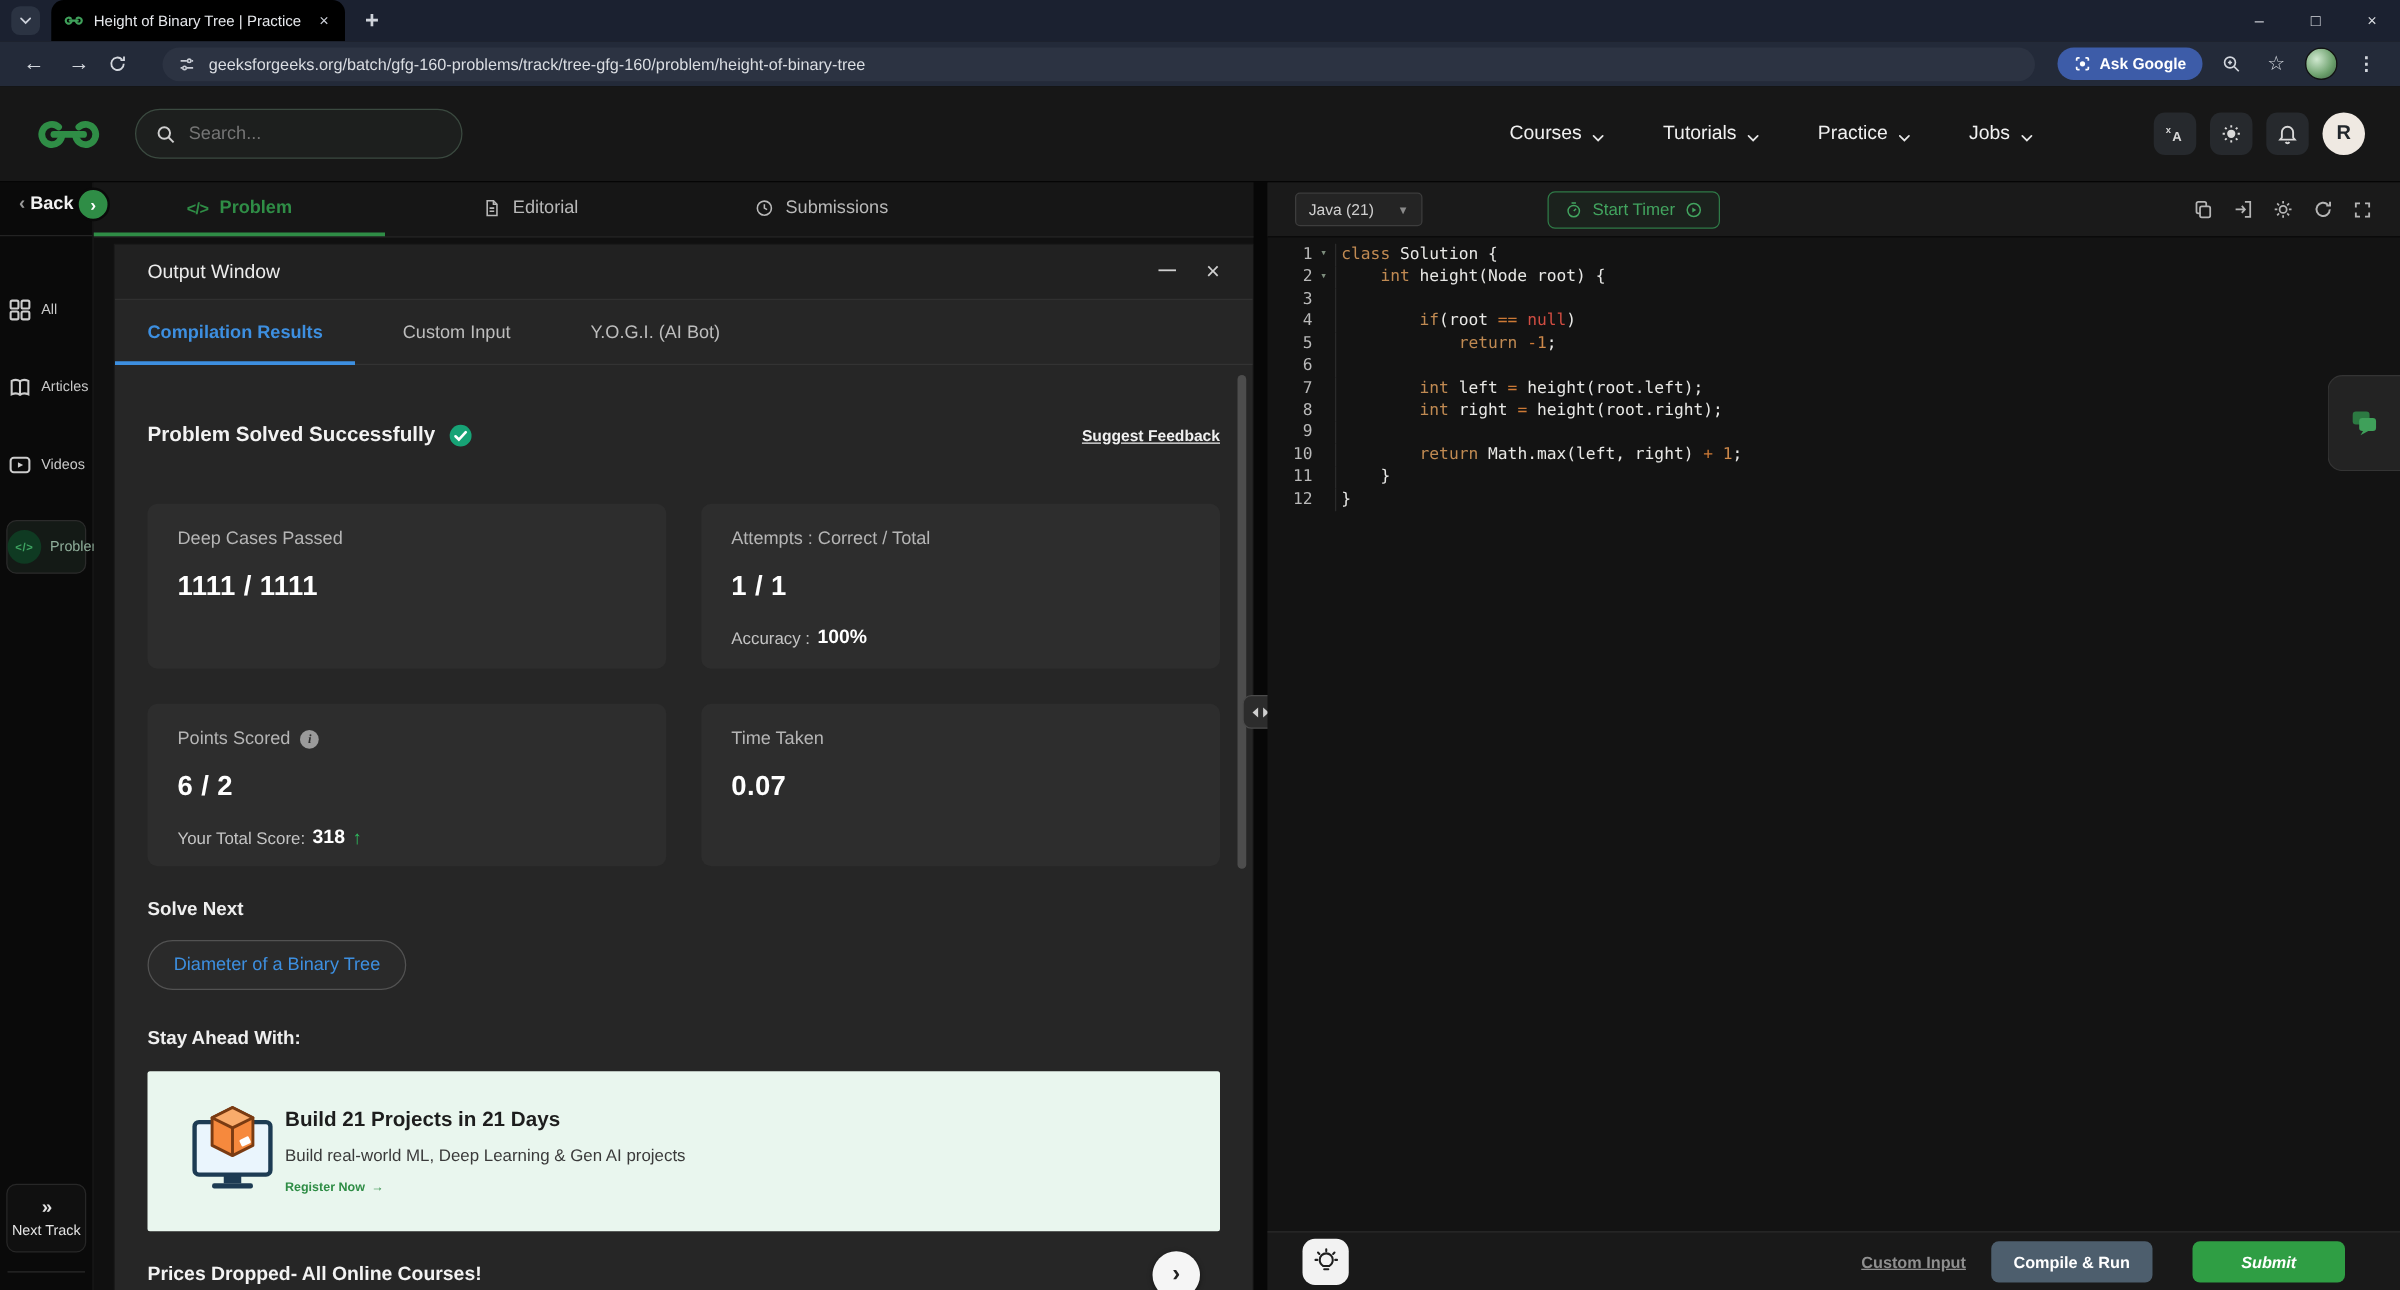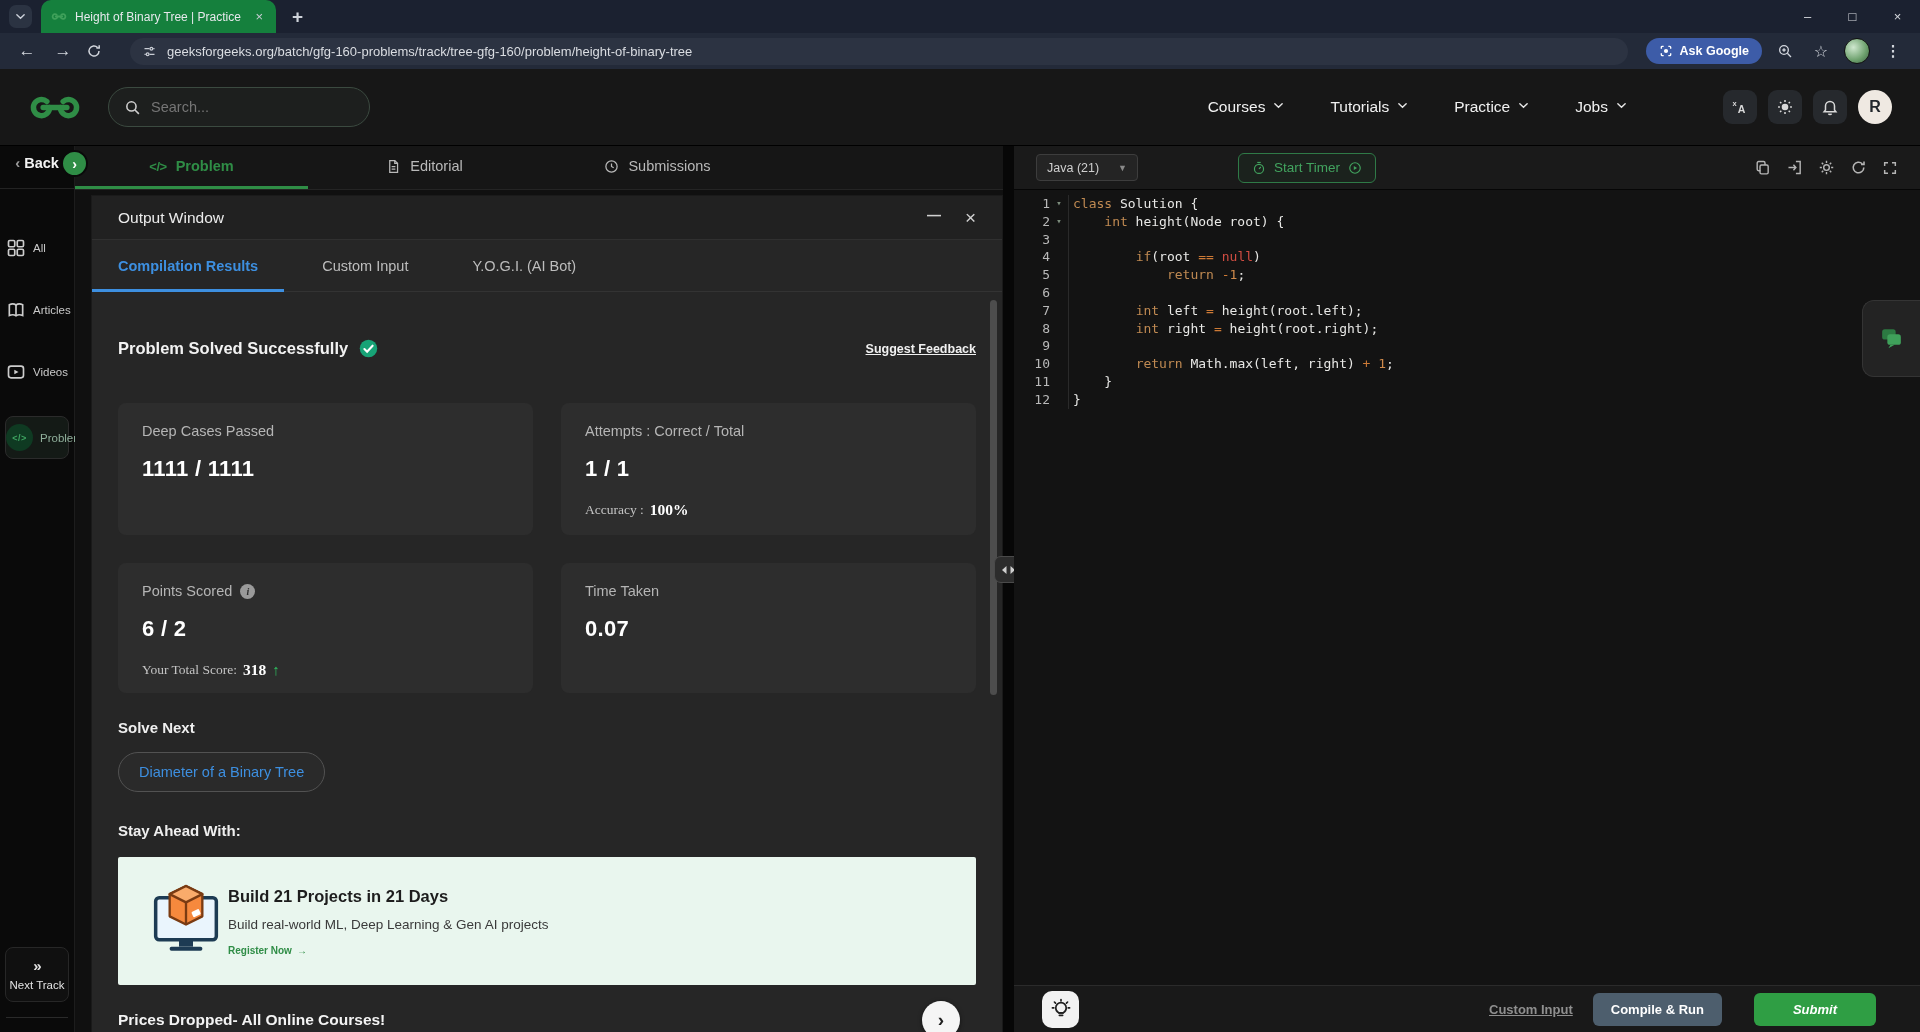--- a/index.html
+++ b/index.html
@@ -7,21 +7,21 @@
   body {
     width:1920px; height:1032px; position:relative; overflow:hidden;
     font-family:"Liberation Sans", sans-serif; color:#e8e8e8;
     background:#0a0a0a;
   }
   svg { display:block; }
 
   
   .tabstrip { position:absolute; top:0; left:0; right:0; height:33px; background:#1b2130; display:flex; align-items:center; }
   .ts-chevbtn { width:23px; height:23px; border-radius:7px; background:#2b3342; margin:0 9px; display:flex; align-items:center; justify-content:center; color:#ccd1da; }
-  .browser-tab { height:33px; width:235px; background:#15803d; border-radius:10px 10px 0 0; display:flex; align-items:center; padding:0 10px; gap:8px; font-size:12px; color:#e6e8ec; }
+  .browser-tab { height:33px; width:235px; background:#000000; border-radius:10px 10px 0 0; display:flex; align-items:center; padding:0 10px; gap:8px; font-size:12px; color:#e6e8ec; }
   .browser-tab .t-title { flex:1; white-space:nowrap; overflow:hidden; }
   .tab-close { color:#c9cdd5; font-size:13px; padding:0 3px; }
   .newtab-btn { margin-left:16px; color:#cfd3da; font-size:19px; font-weight:bold; }
   .win-controls { position:absolute; right:0; top:0; height:33px; display:flex; }
   .win-btn { width:45px; height:33px; display:flex; align-items:center; justify-content:center; color:#d6d9de; font-size:13px; }
 
   .toolbar { position:absolute; top:33px; left:0; right:0; height:36px; background:#232a39; display:flex; align-items:center; padding:0 14px; gap:10px; }
   .nav-btn { color:#d2d6dd; font-size:17px; width:26px; text-align:center; }
   .url-pill { flex:1; height:27px; border-radius:14px; background:#2c3342; display:flex; align-items:center; padding:0 8px 0 12px; gap:10px; font-size:13px; color:#dadde2; margin:0 8px; }
   .url-text { white-space:nowrap; overflow:hidden; }
@@ -29,21 +29,21 @@
   .tb-ico { color:#d2d6dd; display:flex; align-items:center; justify-content:center; width:26px; }
   .tb-star { font-size:16px; }
   .tb-kebab { font-size:15px; font-weight:bold; }
   .browser-avatar { width:26px; height:26px; border-radius:50%; background:radial-gradient(circle at 35% 35%, #cfe8cf, #6b9f6b 60%, #3c5c44); border:1px solid #111; }
 
   
   .gfg-header { position:absolute; top:69px; left:0; right:0; height:77px; background:#171717; border-bottom:1px solid #000; display:flex; align-items:center; padding:0 28px; }
   .search-pill { width:262px; height:40px; margin-left:26px; border:1px solid #3b4a40; border-radius:21px; background:#1d1f1e; display:flex; align-items:center; gap:10px; padding:0 15px; }
   .search-pill input { background:transparent; border:none; outline:none; color:#c7c7c7; font-size:14.5px; font-family:inherit; width:180px; }
   .gfg-nav { display:flex; gap:46px; margin-left:auto; align-items:center; }
-  .nav-item { display:flex; align-items:flex-start; gap:8px; font-size:15.5px; color:#f0f0f0; }
+  .nav-item { display:flex; align-items:flex-end; gap:8px; font-size:15.5px; color:#f0f0f0; }
   .nav-item .chev { color:#e6e6e6; margin-top:2px; }
   .hdr-icons { display:flex; gap:11px; margin-left:96px; align-items:center; }
   .hdr-iconbtn { width:34px; height:34px; border-radius:9px; background:#26292d; display:flex; align-items:center; justify-content:center; color:#d9d9d9; }
   .hdr-avatar { width:34px; height:34px; border-radius:50%; background:#efe9e2; color:#21262b; font-weight:bold; font-size:16px; display:flex; align-items:center; justify-content:center; }
 
   
   .workspace { position:absolute; top:146px; left:0; right:0; bottom:0; }
 
   .sidebar { position:absolute; left:0; top:0; width:75px; bottom:0; background:#0a0a0a; border-right:1px solid #1d1d1d; }
   .back-row { position:absolute; top:8px; left:0; width:100%; display:flex; align-items:center; justify-content:center; gap:4px; font-size:14.5px; font-weight:bold; color:#f2f2f2; }
@@ -79,21 +79,21 @@
   .ow-content { position:absolute; top:96px; left:0; right:0; bottom:0; overflow:hidden; padding:0 26px; }
   .status-row { margin-top:46px; display:flex; align-items:center; }
   .status-heading { font-size:16.5px; font-weight:bold; color:#f2f2f2; }
   .status-check { margin-left:10px; }
   .suggest-link { margin-left:auto; font-size:12.5px; font-weight:bold; color:#f0f0f0; text-decoration:underline; }
   .cards { display:grid; grid-template-columns:1fr 1fr; column-gap:28px; row-gap:28px; margin-top:44px; }
   .card { background:#2d2d2d; border-radius:8px; padding:20px 24px; height:132px; }
   .card.short { height:130px; }
   .card-label { font-size:14.5px; color:#b5b5b5; display:flex; align-items:center; gap:8px; }
   .card-value { font-size:22px; font-weight:bold; color:#fff; margin-top:17px; letter-spacing:.3px; }
-  .card-sub { margin-top:19px; font-size:13.5px; color:#c4c4c4; display:flex; align-items:center; gap:6px;font-family:Liberation Serif, serif; }
+  .card-sub { margin-top:19px; font-size:13.5px; color:#c4c4c4; display:flex; align-items:center; gap:6px; }
   .card-sub b { color:#fff; font-size:15.5px; }
   .up-arrow { color:#2fbe5f; font-weight:bold; font-size:15px; }
   .circle-i { width:15px; height:15px; border-radius:50%; background:#9a9a9a; color:#2d2d2d; font-size:10px; font-weight:bold; display:inline-flex; align-items:center; justify-content:center; font-family:"Liberation Serif",serif; font-style:italic; }
   .solve-next-h { margin-top:26px; font-size:15px; font-weight:bold; color:#efefef; }
   .solve-pill { margin-top:16px; display:inline-flex; border:1px solid #525252; border-radius:20px; padding:11px 20px; color:var(--blue); font-size:14.5px; background:#2a2a2a; }
   .stay-h { margin-top:30px; font-size:15px; font-weight:bold; color:#efefef; }
   .banner { margin-top:18px; background:var(--banner); height:128px; display:flex; align-items:center; padding:0 26px; border-radius:2px; }
   .banner-title { color:#1d1d1d; font-weight:bold; font-size:16.5px; }
   .banner-sub { color:#3a3a3a; font-size:13.5px; margin-top:11px; }
   .banner-cta { color:var(--green); font-weight:bold; font-size:10px; margin-top:13px; display:flex; align-items:center; gap:5px; }

